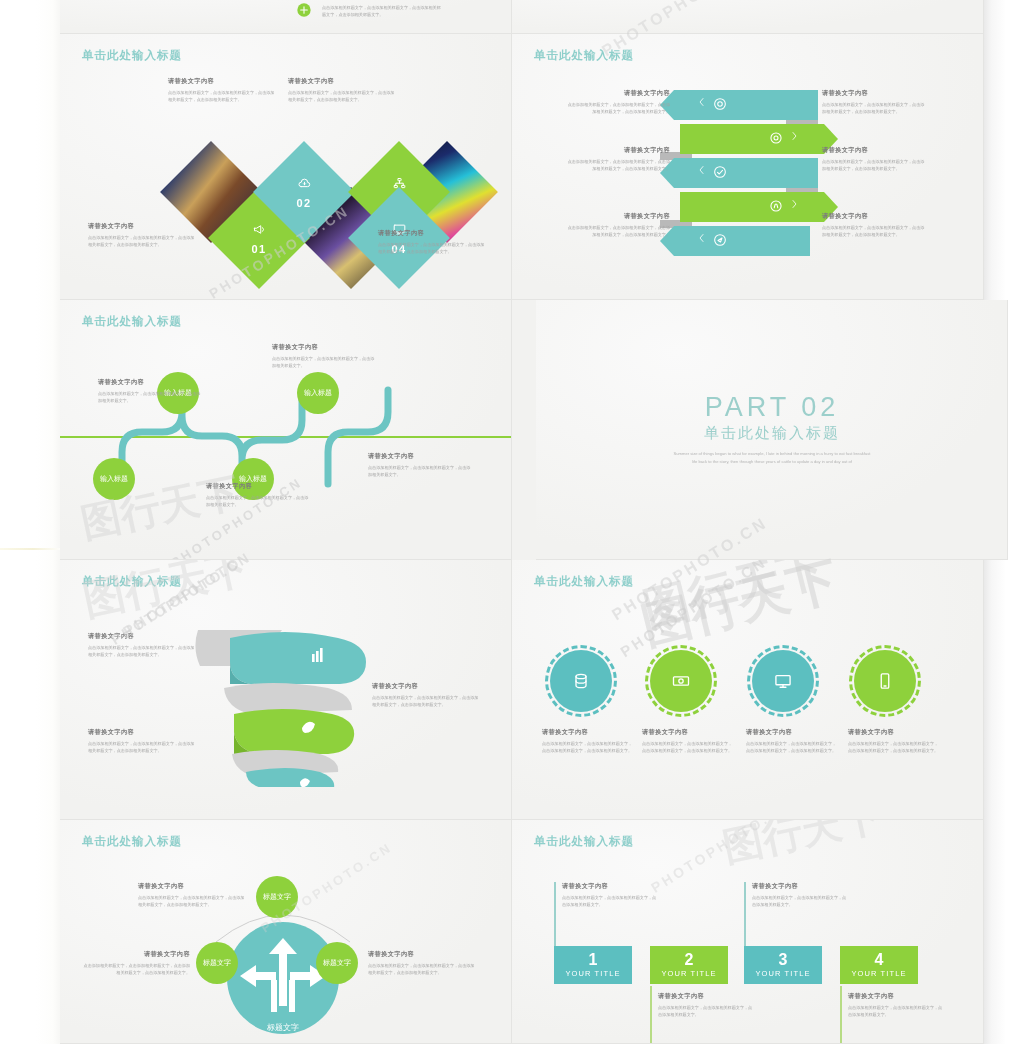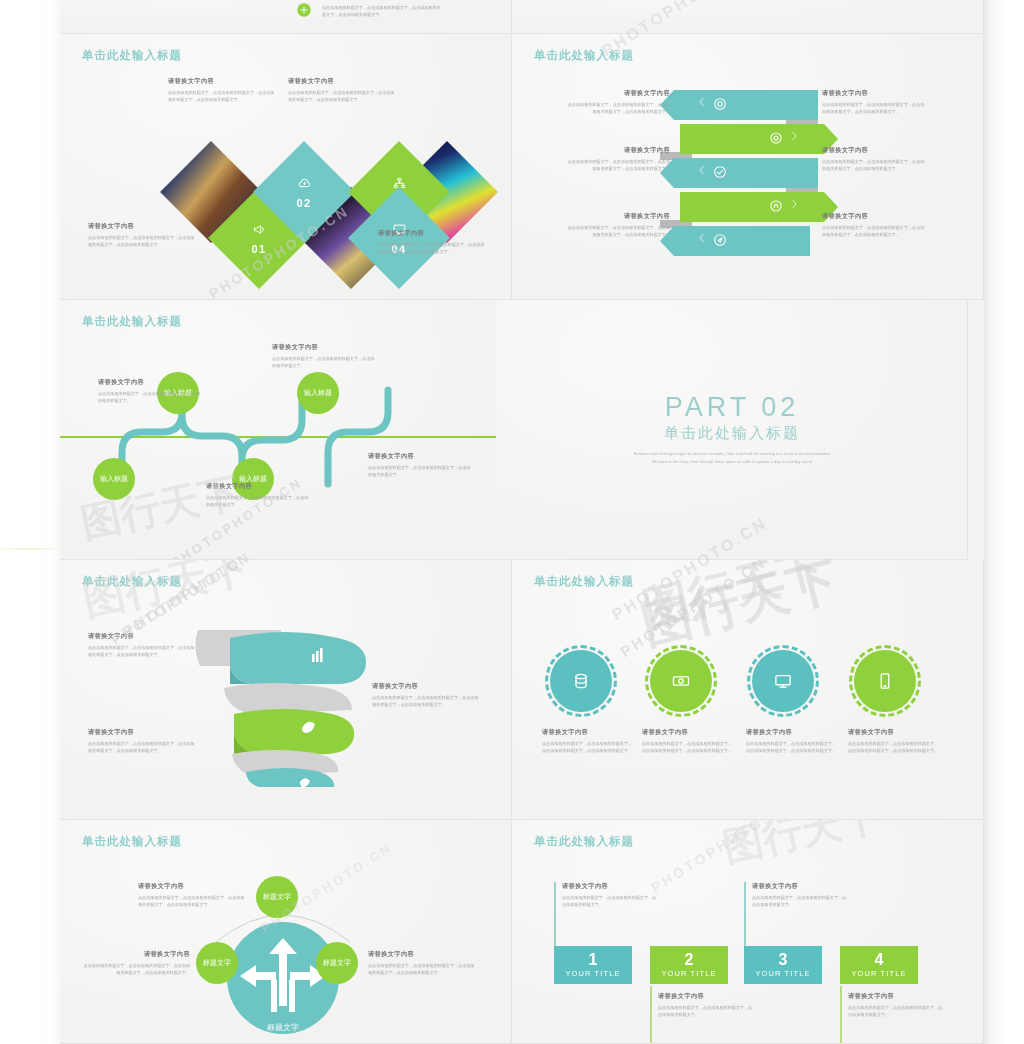--- a/index.html
+++ b/index.html
@@ -307,21 +307,21 @@
       </div>
       <div style="position:absolute;left:308px;top:152px;width:104px;">
         <div class="cap-h">请替换文字内容</div>
         <div class="cap-b">点击添加相关标题文字，点击添加相关标题文字，点击添加相关标题文字。</div>
       </div>
 
       <div class="wm wm-txt" style="left:100px;top:215px;font-size:13px;opacity:.6;transform:rotate(-33deg);">PHOTOPHOTO.CN</div>
       <div class="wm wm-cn" style="left:20px;top:180px;font-size:40px;opacity:.45;transform:rotate(-12deg);color:#d4d4d4;">图行天下</div>
     </div>
 
-    <div class="slide" style="left:436px;top:300px;width:472px;height:260px;">
+    <div class="slide" style="left:476px;top:300px;width:472px;height:260px;">
       <div style="position:absolute;left:0;top:92px;width:472px;text-align:center;font-size:27px;letter-spacing:4px;color:#9ccfcb;">PART 02</div>
       <div style="position:absolute;left:0;top:124px;width:472px;text-align:center;font-size:15px;letter-spacing:2px;color:#9ccfcb;">单击此处输入标题</div>
       <div style="position:absolute;left:136px;top:150px;width:200px;text-align:center;font-size:4.1px;line-height:2;color:#b4b4b4;">Summer size of things began to what for example, I late in behind the morning in a hurry to eat fast breakfast life back to the story, then through these years of cattle to update a day in and day out of</div>
     </div>
 
     <div class="slide" style="left:0;top:560px;width:452px;height:260px;">
       <div class="s-title">单击此处输入标题</div>
 
       <svg style="position:absolute;left:130px;top:62px;" width="200" height="165" viewBox="0 0 200 165">
         <path d="M8 8 L92 8 L78 26 L92 44 L10 44 Q2 26 8 8 Z" fill="#d2d2d2"></path>

